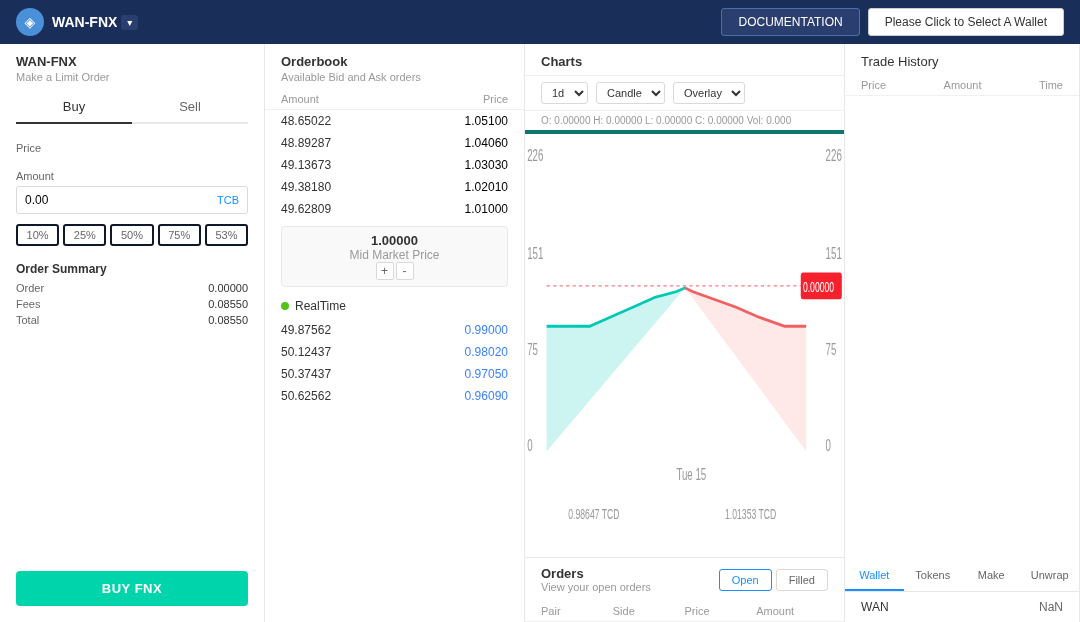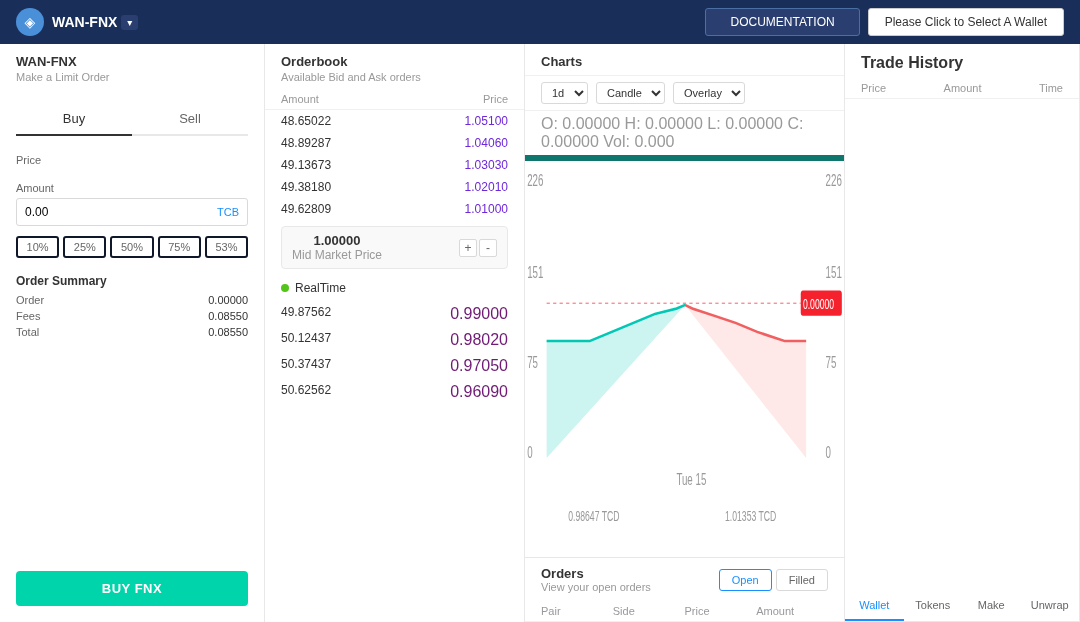--- a/index.html
+++ b/index.html
@@ -22,21 +22,21 @@
     .header-pair {
       color: white; font-size: 14px; font-weight: 600;
       display: flex; align-items: center; gap: 4px;
     }
     .header-pair .dropdown-arrow {
       background: #2a3f6f; border: none; color: white; padding: 2px 6px; border-radius: 3px; cursor: pointer; font-size: 10px;
     }
     .header-right { display: flex; align-items: center; gap: 8px; }
     .btn-doc {
       background: #2a3f6f; border: 1px solid #4a6fa5; color: white;
-      padding: 6px 24px; border-radius: 3px; cursor: pointer; font-size: 12px;
+      padding: 6px 16px; border-radius: 3px; cursor: pointer; font-size: 12px;
     }
     .btn-wallet {
       background: white; border: 1px solid #ccc; color: #333;
       padding: 6px 16px; border-radius: 3px; cursor: pointer; font-size: 12px;
     }
 
     
     .main {
       display: grid;
       grid-template-columns: 265px 260px 1fr 235px;
@@ -50,21 +50,21 @@
       border-right: 1px solid #e8e8e8;
       overflow: hidden;
       display: flex;
       flex-direction: column;
     }
 
     
     .panel-title { font-size: 13px; font-weight: 600; color: #333; padding: 10px 16px 2px; }
     .panel-subtitle { font-size: 11px; color: #999; padding: 0 16px 8px; }
 
-    .buy-sell-tabs { display: flex; margin: 12px 16px 12px; border-bottom: 2px solid #e8e8e8; }
+    .buy-sell-tabs { display: flex; margin: 0 16px 12px; border-bottom: 2px solid #e8e8e8; }
     .tab-btn {
       flex: 1; padding: 8px; border: none; background: none; cursor: pointer;
       font-size: 13px; color: #666; font-weight: 500;
     }
     .tab-btn.active { color: #333; border-bottom: 2px solid #333; margin-bottom: -2px; }
 
     .form-group { padding: 6px 16px; }
     .form-label { font-size: 11px; color: #666; margin-bottom: 4px; }
     .input-wrapper {
       border: 1px solid #d9d9d9; border-radius: 3px; display: flex;
@@ -93,27 +93,27 @@
       padding: 10px; border-radius: 4px; cursor: pointer;
       font-size: 13px; font-weight: 600; width: calc(100% - 32px);
       letter-spacing: 0.5px;
     }
 
     
     .ob-header { padding: 10px 16px 6px; }
     .ob-cols { display: flex; justify-content: space-between; padding: 4px 16px; color: #999; font-size: 11px; border-bottom: 1px solid #f0f0f0; }
     .ob-row { display: flex; justify-content: space-between; padding: 4px 16px; }
     .ob-amount { color: #333; font-size: 12px; }
-    .ob-price-ask { color: #6d28d9; font-size: 12px; }
-    .ob-price-bid { color: #701a75; font-size: 16px; }
+    .ob-price-ask { color: #000000; font-size: 12px; }
+    .ob-price-bid { color: #3b82f6; font-size: 12px; }
 
     .mid-price-box {
       margin: 6px 16px; background: #f9f9f9; border: 1px solid #e8e8e8;
       border-radius: 4px; padding: 6px 10px; text-align: center;
-      display: flex; align-items: center; justify-content: space-between;
+      display: flex; align-items: center; justify-content: space-between; flex-direction: column;
     }
     .mid-label { font-size: 12px; color: #999; }
     .mid-value { font-size: 13px; font-weight: 600; color: #333; }
     .mid-controls { display: flex; gap: 2px; }
     .mid-btn {
       width: 18px; height: 18px; border: 1px solid #d9d9d9; background: white;
       border-radius: 2px; cursor: pointer; font-size: 12px; display: flex;
       align-items: center; justify-content: center; color: #666;
     }
 
@@ -121,41 +121,41 @@
     .rt-dot { width: 8px; height: 8px; border-radius: 50%; background: #52c41a; }
 
     
     .chart-panel { display: flex; flex-direction: column; }
     .chart-header { padding: 10px 16px 6px; font-size: 13px; font-weight: 600; border-bottom: 1px solid #f0f0f0; }
     .chart-controls { display: flex; align-items: center; gap: 8px; padding: 6px 16px; border-bottom: 1px solid #f0f0f0; }
     .chart-select {
       border: 1px solid #d9d9d9; border-radius: 3px; padding: 3px 6px;
       font-size: 11px; background: white; cursor: pointer; color: #333;
     }
-    .chart-ohlc { padding: 4px 16px; font-size: 16px; color: #999; border-bottom: 6px solid #0f766e; }
+    .chart-ohlc { padding: 4px 16px; font-size: 10px; color: #999; border-bottom: 4px solid #0f766e; }
 
     .chart-area { flex: 1; position: relative; overflow: hidden; }
     .chart-svg { width: 100%; height: 100%; }
 
     .orders-section { border-top: 1px solid #e8e8e8; }
     .orders-header { display: flex; align-items: center; justify-content: space-between; padding: 8px 16px; }
     .orders-title { font-size: 13px; font-weight: 600; }
     .orders-subtitle { font-size: 11px; color: #999; }
     .orders-tabs { display: flex; gap: 4px; }
     .orders-tab-btn {
       padding: 4px 12px; border: 1px solid #d9d9d9; border-radius: 3px;
       background: white; cursor: pointer; font-size: 11px; color: #666; text-align: center;
     }
     .orders-tab-btn.active { background: white; border-color: #1890ff; color: #1890ff; }
     .orders-cols { display: flex; gap: 0; padding: 4px 16px; color: #999; font-size: 11px; border-bottom: 1px solid #f0f0f0; }
     .orders-col { flex: 1; }
 
     
     .trade-panel { display: flex; flex-direction: column; }
-    .trade-header { padding: 10px 16px 6px; font-size: 16px; font-weight: 700; }
+    .trade-header { padding: 10px 16px 6px; font-size: 13px; font-weight: 400; }
     .trade-cols { display: flex; justify-content: space-between; padding: 4px 16px; color: #999; font-size: 11px; border-bottom: 1px solid #f0f0f0; }
 
     .wallet-tabs { display: flex; border-bottom: 1px solid #e8e8e8; margin-top: auto; }
     .wallet-tab {
       flex: 1; padding: 8px 4px; border: none; background: none; cursor: pointer;
       font-size: 11px; color: #666; border-bottom: 2px solid transparent;
     }
     .wallet-tab.active { color: #1890ff; border-bottom-color: #1890ff; }
 
     .wallet-row { display: flex; justify-content: space-between; padding: 8px 16px; }
@@ -374,15 +374,21 @@
 
     <div style="flex:1;"></div>
 
     <div class="wallet-tabs">
       <button class="wallet-tab active">Wallet</button>
       <button class="wallet-tab">Tokens</button>
       <button class="wallet-tab">Make</button>
       <button class="wallet-tab">Unwrap</button>
     </div>
 
+    <div id="wallet-rows">
+        <div class="wallet-row">
+          <span class="wallet-token">WAN</span>
+          <span class="wallet-bal">NaN</span>
+        </div>
+      </div>
   </div>
 
 </div>
 
 </body></html>

